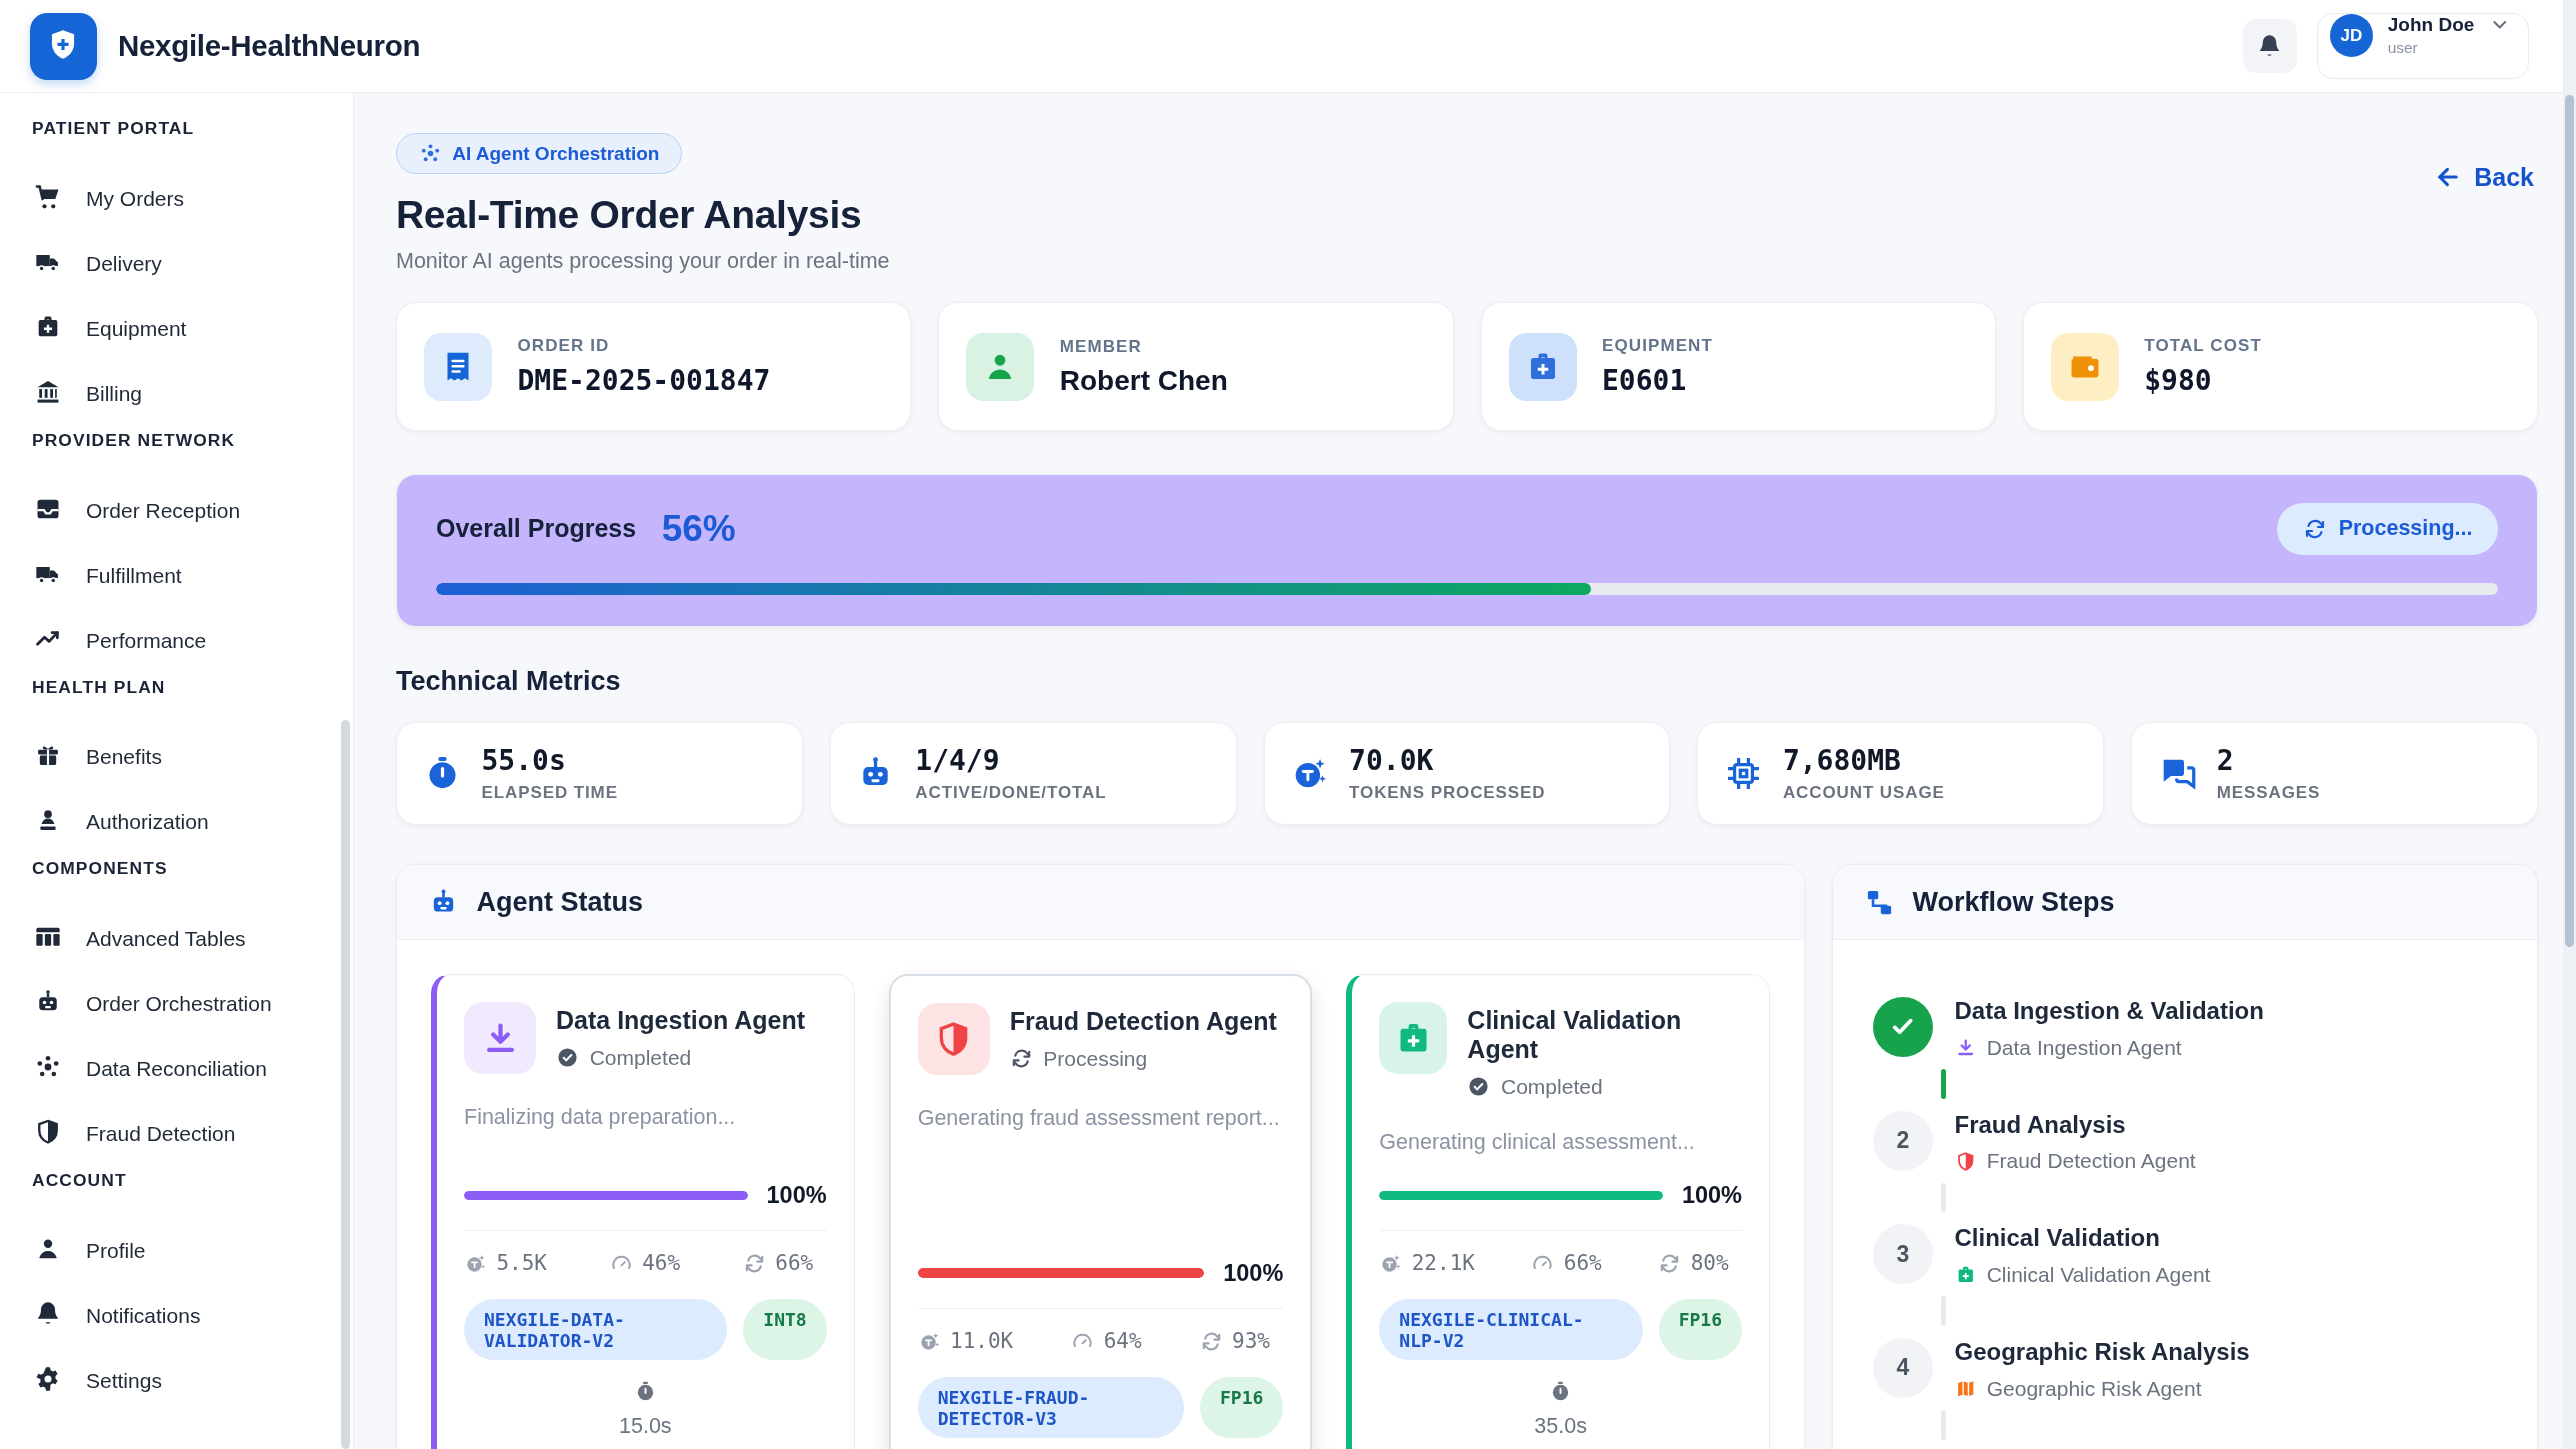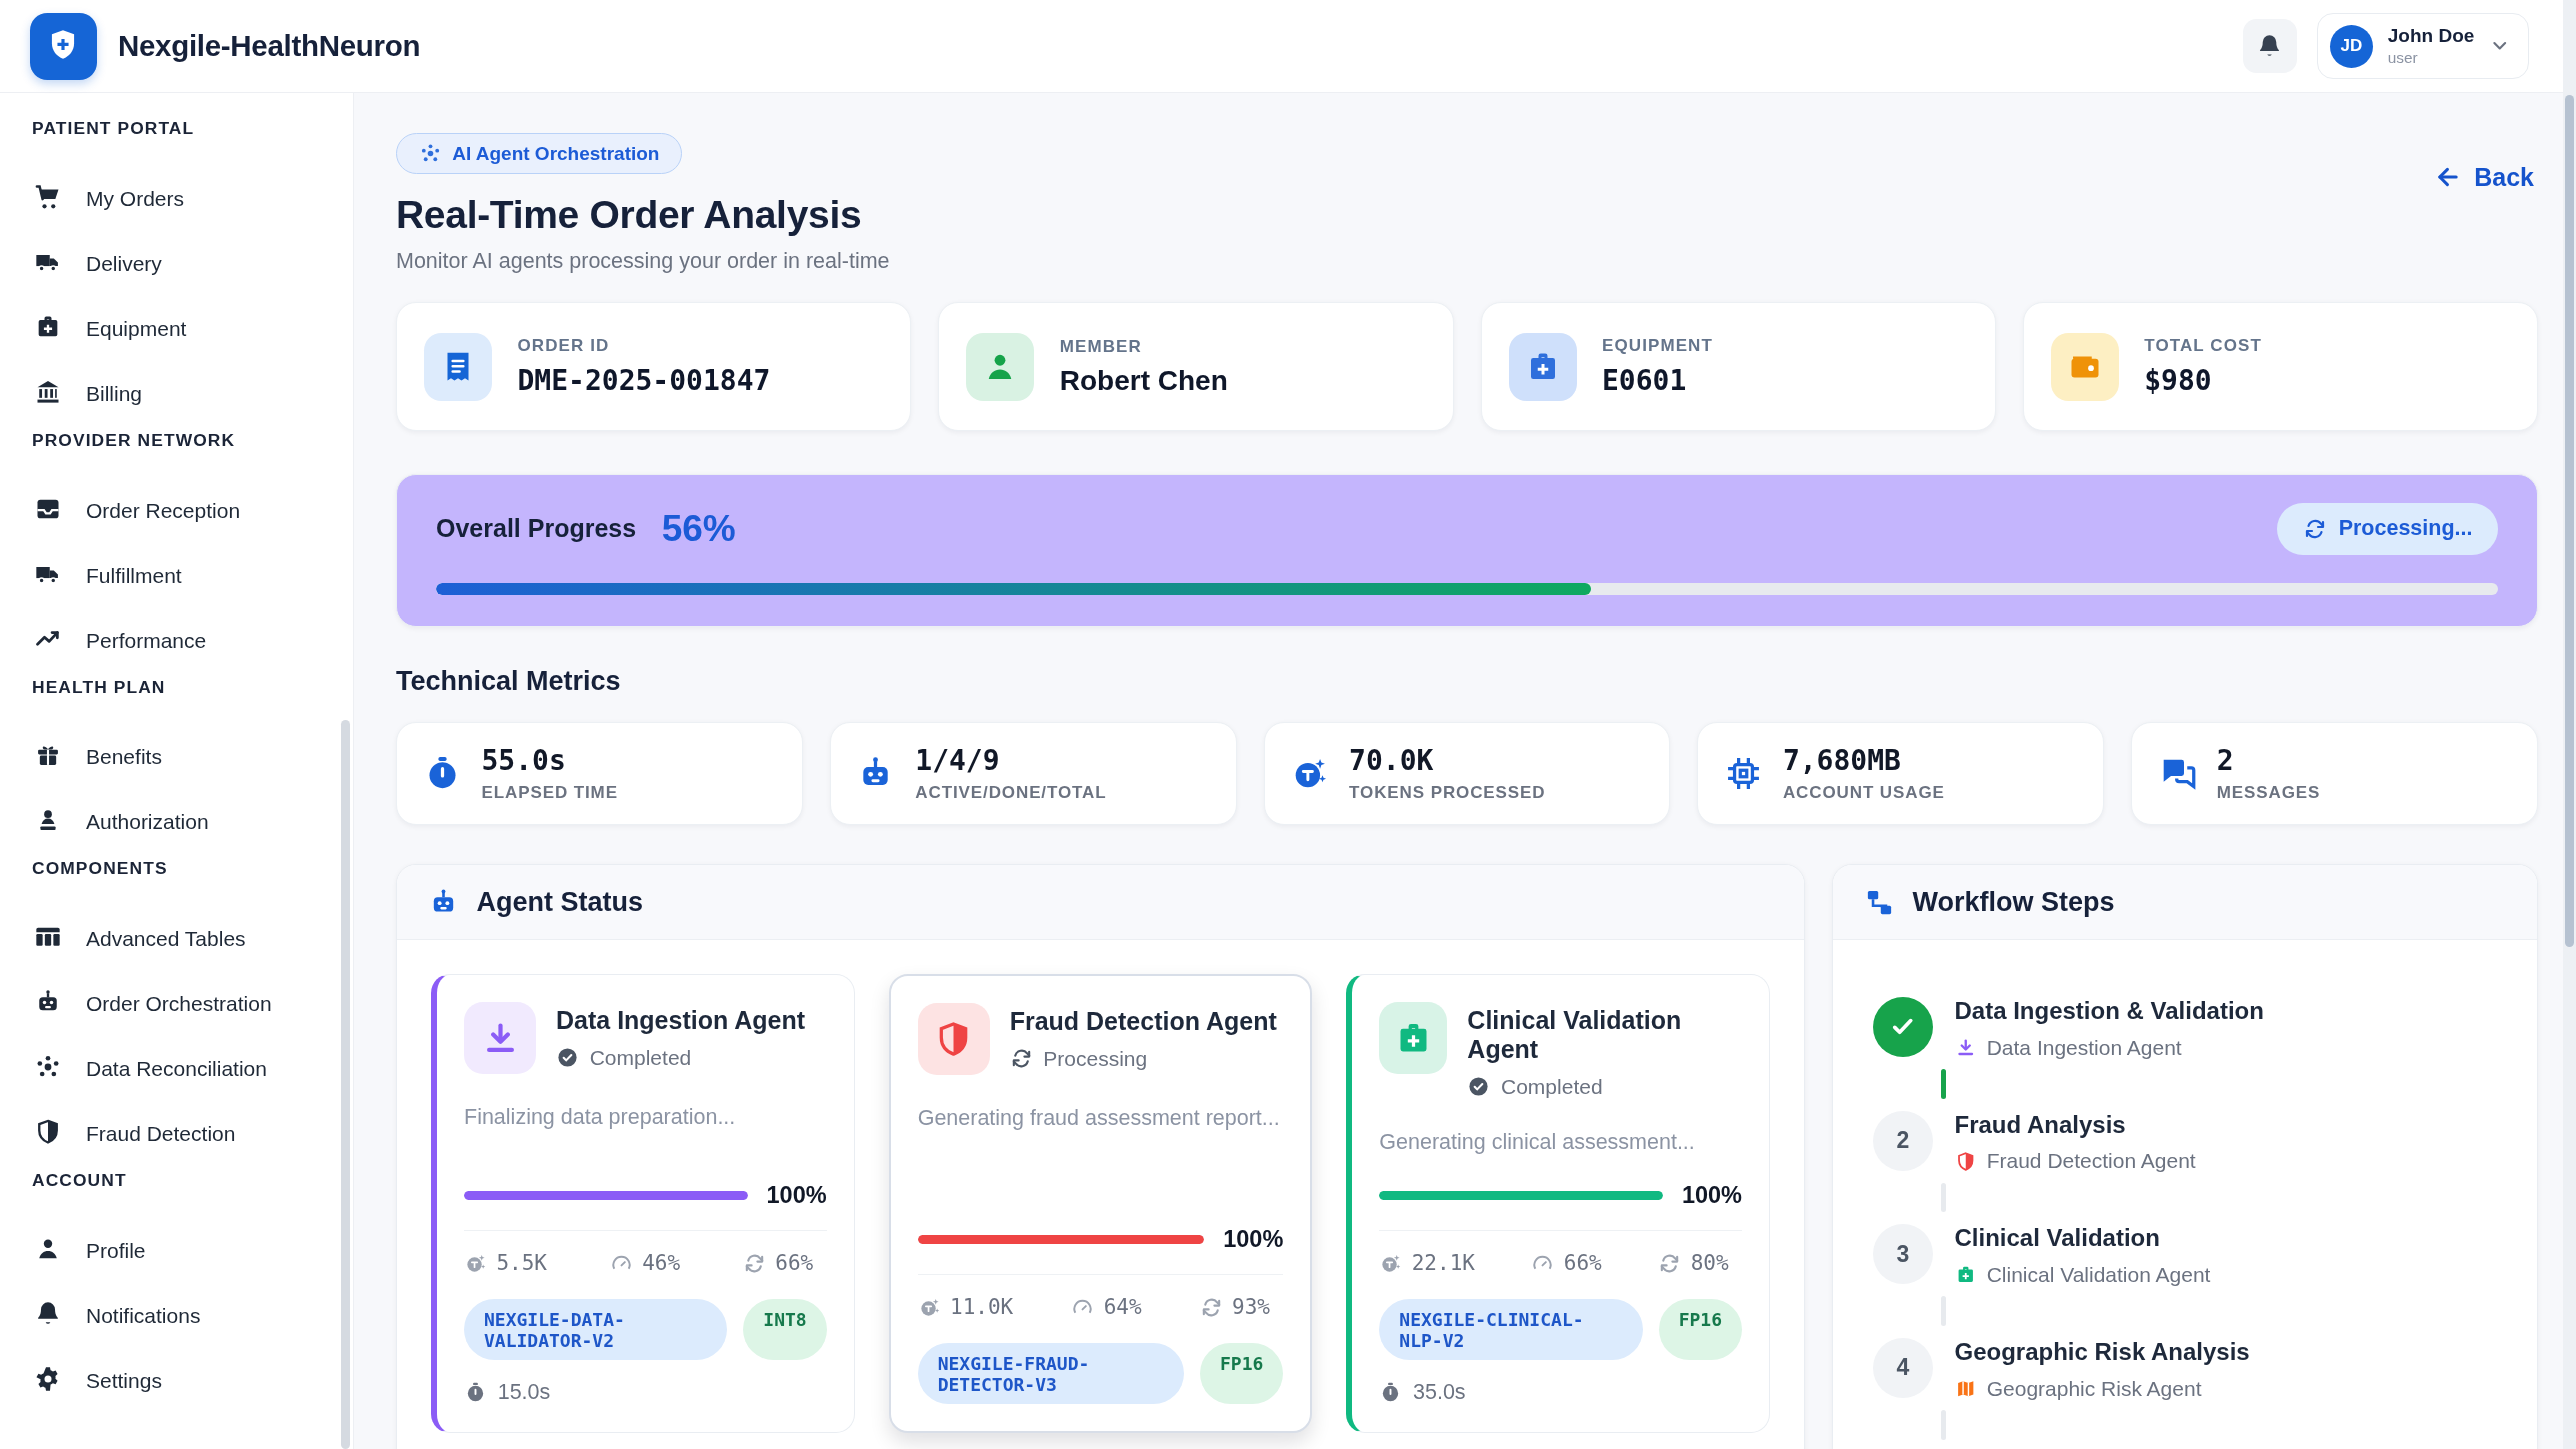--- a/index.html
+++ b/index.html
@@ -10,21 +10,21 @@
   .ico svg { width:100%; height:100%; }
 
   
   header { height:93px; background:#ffffff; display:flex; align-items:center; padding:0 47px 0 29.5px; border-bottom:1.3px solid #edeff3; position:relative; z-index:5; }
   .logo-box { width:67px; height:67px; border-radius:17.4px; background:#1565d6; display:flex; align-items:center; justify-content:center; box-shadow:0 4px 9.4px rgba(21,101,214,.25); }
   .logo-box .ico { width:38px; height:38px; }
   .brand { font-size:29.5px; font-weight:700; color:#16213a; margin-left:21.5px; letter-spacing:-0.3px; }
   .header-right { margin-left:auto; display:flex; align-items:center; gap:20px; }
   .bell-btn { width:54px; height:54px; border-radius:13.4px; background:#f2f4f7; border:none; display:flex; align-items:center; justify-content:center; cursor:pointer; }
   .bell-btn .ico { width:27px; height:27px; color:#374151; }
-  .user-chip { height:66px; border:1.3px solid #e8ecf1; border-radius:16px; background:#fff; display:flex; align-items:center; padding:0 17.4px 0 12px; gap:14.8px; }
+  .user-chip { height:66px; border:1.3px solid #e8ecf1; border-radius:16px; background:#fff; display:flex; align-items:flex-start; padding:0 17.4px 0 12px; gap:14.8px; }
   .avatar { width:43px; height:43px; border-radius:50%; background:#1565d6; color:#fff; font-size:17px; font-weight:700; display:flex; align-items:center; justify-content:center; }
   .user-name { font-size:19px; font-weight:700; color:#16213a; line-height:1.15; }
   .user-role { font-size:15.4px; color:#8b93a3; line-height:1.15; margin-top:2.7px; }
   .chev { width:21.5px; height:21.5px; color:#6b7280; }
 
   
   .shell { display:flex; height:1356px; }
   aside.sidebar { width:354px; background:#ffffff; border-right:1.3px solid #edeff3; padding-top:17.4px; position:relative; flex:0 0 354px; }
   .sb-label { padding-left:32px; font-size:17.4px; font-weight:800; letter-spacing:1.1px; color:#1b2437; margin:24px 0 6.7px; }
   .sb-label:first-child { margin-top:8px; }
@@ -94,21 +94,21 @@
   .a-fill { height:100%; border-radius:4.7px; background:var(--c); }
   .a-pct { font-size:23.5px; font-weight:700; color:#111827; }
   .a-div { border-top:1.3px solid #eef1f4; margin-top:21.5px; }
   .a-stats { display:flex; justify-content:space-between; margin-top:20px; padding-right:13.4px; }
   .a-stat { display:flex; align-items:center; gap:9.4px; font-size:21px; color:#6b7280;justify-content:flex-end; }
   .a-stat .ico { width:23px; height:23px; color:#9ca3af; }
   .a-badges { display:flex; gap:16px; margin-top:24px; }
   .pill { border-radius:670px; padding:9.4px 20px; font-size:18px; font-weight:600; }
   .pill.model { background:#dcebfd; color:#1e56c8; }
   .pill.quant { background:#ddf5e6; color:#16794c; }
-  .a-time { display:flex; align-items:center; gap:10.7px; margin-top:20px; font-size:21.5px; color:#6b7280; }
+  .a-time { display:flex; align-items:center; gap:10.7px; margin-top:20px; font-size:21.5px; color:#6b7280;flex-direction:column; }
   .a-time .ico { width:23px; height:23px; color:#6b7280; }
 
   .wf-panel { width:706px; }
   .wf-body { padding:54px 40px 27px; }
   .wf-step { display:flex; gap:21.5px; align-items:center; }
   .s-circle { width:60px; height:60px; border-radius:50%; background:#f1f3f6; color:#4b5563; font-size:23px; font-weight:700; display:flex; align-items:center; justify-content:center; flex:0 0 auto; }
   .s-circle.done { background:#17a34b; }
   .s-circle.done .ico { width:29.5px; height:29.5px; color:#fff; }
   .s-title { font-size:24px; font-weight:700; color:#1e293b; margin-top:2.7px; }
   .s-sub { display:flex; align-items:center; gap:10.7px; margin-top:10.7px; font-size:21px; color:#6b7280; }

